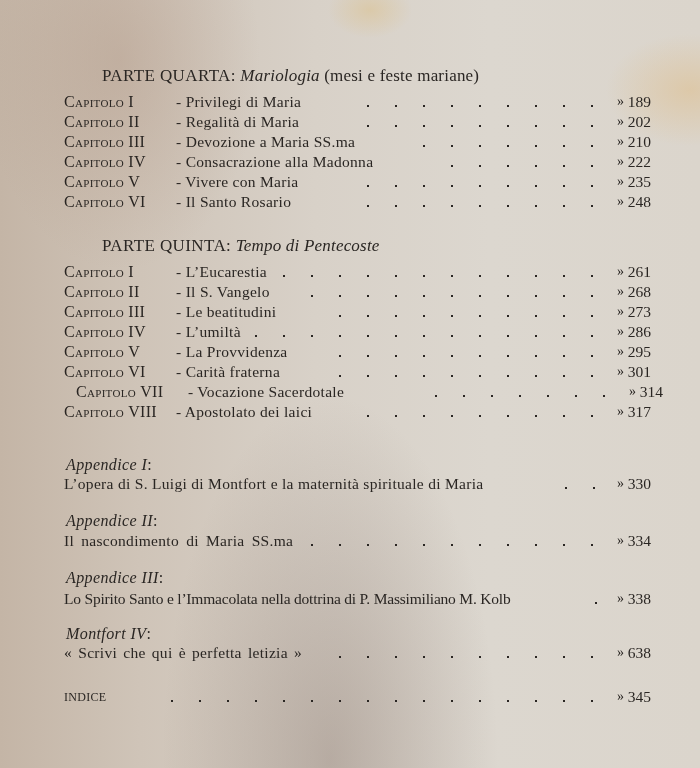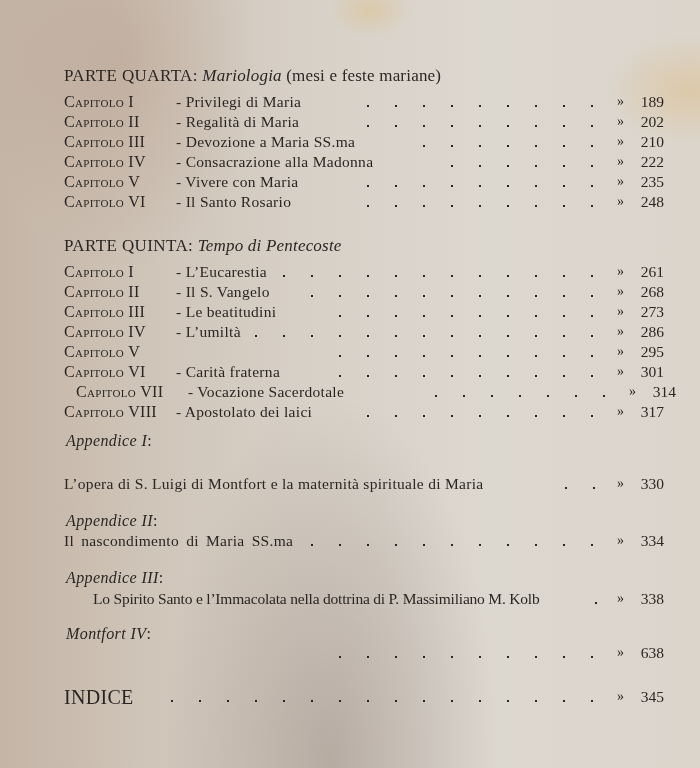--- a/index.html
+++ b/index.html
@@ -11,21 +11,21 @@
       radial-gradient(ellipse 120px 80px at 690px 90px, rgba(222,190,140,0.55), rgba(222,190,140,0) 70%),
       radial-gradient(ellipse 60px 40px at 370px 10px, rgba(220,190,130,0.45), rgba(220,190,130,0) 70%),
       radial-gradient(ellipse 240px 520px at 330px 760px, rgba(120,100,90,0.35), rgba(120,100,90,0) 70%),
       radial-gradient(ellipse 200px 300px at 120px 60px, rgba(170,140,120,0.35), rgba(170,140,120,0) 70%),
       linear-gradient(90deg, #c4b5a6 0%, #cfc4b8 20%, #d8d1c8 45%, #dcd7cf 70%, #dbd5cc 100%);
   }
   .page { position:absolute; left:0; top:0; width:700px; height:768px; }
   .part-heading {
     position:absolute; left:64px; font-size:17px; letter-spacing:0.2px; white-space:nowrap;
   }
-  .part-heading .label { letter-spacing:0.4px; }
+  .part-heading .label { letter-spacing:0.4px;margin-left:38px; }
   .part-heading .subtitle-italic { font-style:italic; }
   .row {
     position:absolute; left:64px; width:604px; height:20px;
     font-size:15.5px; line-height:20px; white-space:nowrap;
   }
   .cap {
     position:absolute; left:0; top:0;
     font-variant: small-caps; font-size:16px; letter-spacing:0.3px;
   }
   .cap .num { font-variant: normal; }
@@ -38,21 +38,21 @@
   }
   .dots {
     position:absolute; top:-2px; left:0; right:0;
     background-image: radial-gradient(circle, #2a2623 1px, transparent 1.3px);
     background-size: 28px 20px;
     background-position: 0 6px;
     background-repeat: repeat-x;
     height:20px;
   }
   .raquo { position:absolute; left:553px; top:0; font-size:14px; }
-  .page-num { position:absolute; right:4px; top:0; font-size:15.5px; }
+  .page-num { position:absolute; right:17px; top:0; font-size:15.5px; }
   .appendix-heading {
     position:absolute; left:66px; font-style:italic; font-size:16px; letter-spacing:0.4px;
   }
   .appendix-heading .colon { font-style:normal; }
   .appendix-row {
     position:absolute; left:64px; width:604px; height:20px; font-size:15.5px; line-height:20px; white-space:nowrap;
   }
   .appendix-row .title { left:0; }
 </style>
 </head>
@@ -157,20 +157,21 @@
     <span class="cap"><span>Capitolo</span> <span class="num">IV</span></span>
     <span class="title">- L’umiltà</span>
     <span class="leader" style="left:178px;width:367px;">
         <span class="dots"></span>
       </span>
     <span class="raquo">»</span>
     <span class="page-num">286</span>
   </div>
   <div class="row" style="top:342px;">
     <span class="cap"><span>Capitolo</span> <span class="num">V</span></span>
+    <span class="title">- La Provvidenza</span>
     <span class="leader" style="left:262px;width:283px;">
         <span class="dots"></span>
       </span>
     <span class="raquo">»</span>
     <span class="page-num">295</span>
   </div>
   <div class="row" style="top:362px;">
     <span class="cap"><span>Capitolo</span> <span class="num">VI</span></span>
     <span class="title">- Carità fraterna</span>
     <span class="leader" style="left:262px;width:283px;">
@@ -191,21 +192,21 @@
   <div class="row" style="top:402px;">
     <span class="cap"><span>Capitolo</span> <span class="num">VIII</span></span>
     <span class="title">- Apostolato dei laici</span>
     <span class="leader" style="left:290px;width:255px;">
         <span class="dots"></span>
       </span>
     <span class="raquo">»</span>
     <span class="page-num">317</span>
   </div>
 
-  <div class="appendix-heading" style="top:432px;">
+  <div class="appendix-heading" style="top:456px;">
     <span>Appendice I</span><span class="colon">:</span>
   </div>
   <div class="appendix-row" style="top:474px;">
     <span class="title">L’opera di S. Luigi di Montfort e la maternità spirituale di Maria</span>
     <span class="leader" style="left:488px;width:57px;">
         <span class="dots"></span>
       </span>
     <span class="raquo">»</span>
     <span class="page-num">330</span>
   </div>
@@ -219,41 +220,42 @@
         <span class="dots"></span>
       </span>
     <span class="raquo">»</span>
     <span class="page-num">334</span>
   </div>
 
   <div class="appendix-heading" style="top:569px;">
     <span>Appendice III</span><span class="colon">:</span>
   </div>
   <div class="appendix-row" style="top:589px;">
-    <span class="title" style="letter-spacing:-0.2px;margin-left:29px;">Lo Spirito Santo e l’Immacolata nella dottrina di P. Massimiliano M. Kolb</span>
+    <span class="title" style="letter-spacing:-0.2px;">Lo Spirito Santo e l’Immacolata nella dottrina di P. Massimiliano M. Kolb</span>
     <span class="leader" style="left:518px;width:27px;">
         <span class="dots"></span>
       </span>
     <span class="raquo">»</span>
     <span class="page-num">338</span>
   </div>
 
   <div class="appendix-heading" style="top:625px;">
     <span>Montfort IV</span><span class="colon">:</span>
   </div>
   <div class="appendix-row" style="top:643px;">
+    <span class="title" style="word-spacing:2px;">« Scrivi che qui è perfetta letizia »</span>
     <span class="leader" style="left:262px;width:283px;">
         <span class="dots"></span>
       </span>
     <span class="raquo">»</span>
     <span class="page-num">638</span>
   </div>
 
   <div class="appendix-row" style="top:687px;">
-    <span class="title" style="font-size:20px;">INDICE</span>
+    <span class="title" style="font-size:12px;">INDICE</span>
     <span class="leader" style="left:94px;width:451px;">
         <span class="dots"></span>
       </span>
     <span class="raquo">»</span>
     <span class="page-num">345</span>
   </div>
 
 </div>
 
 </body></html>

